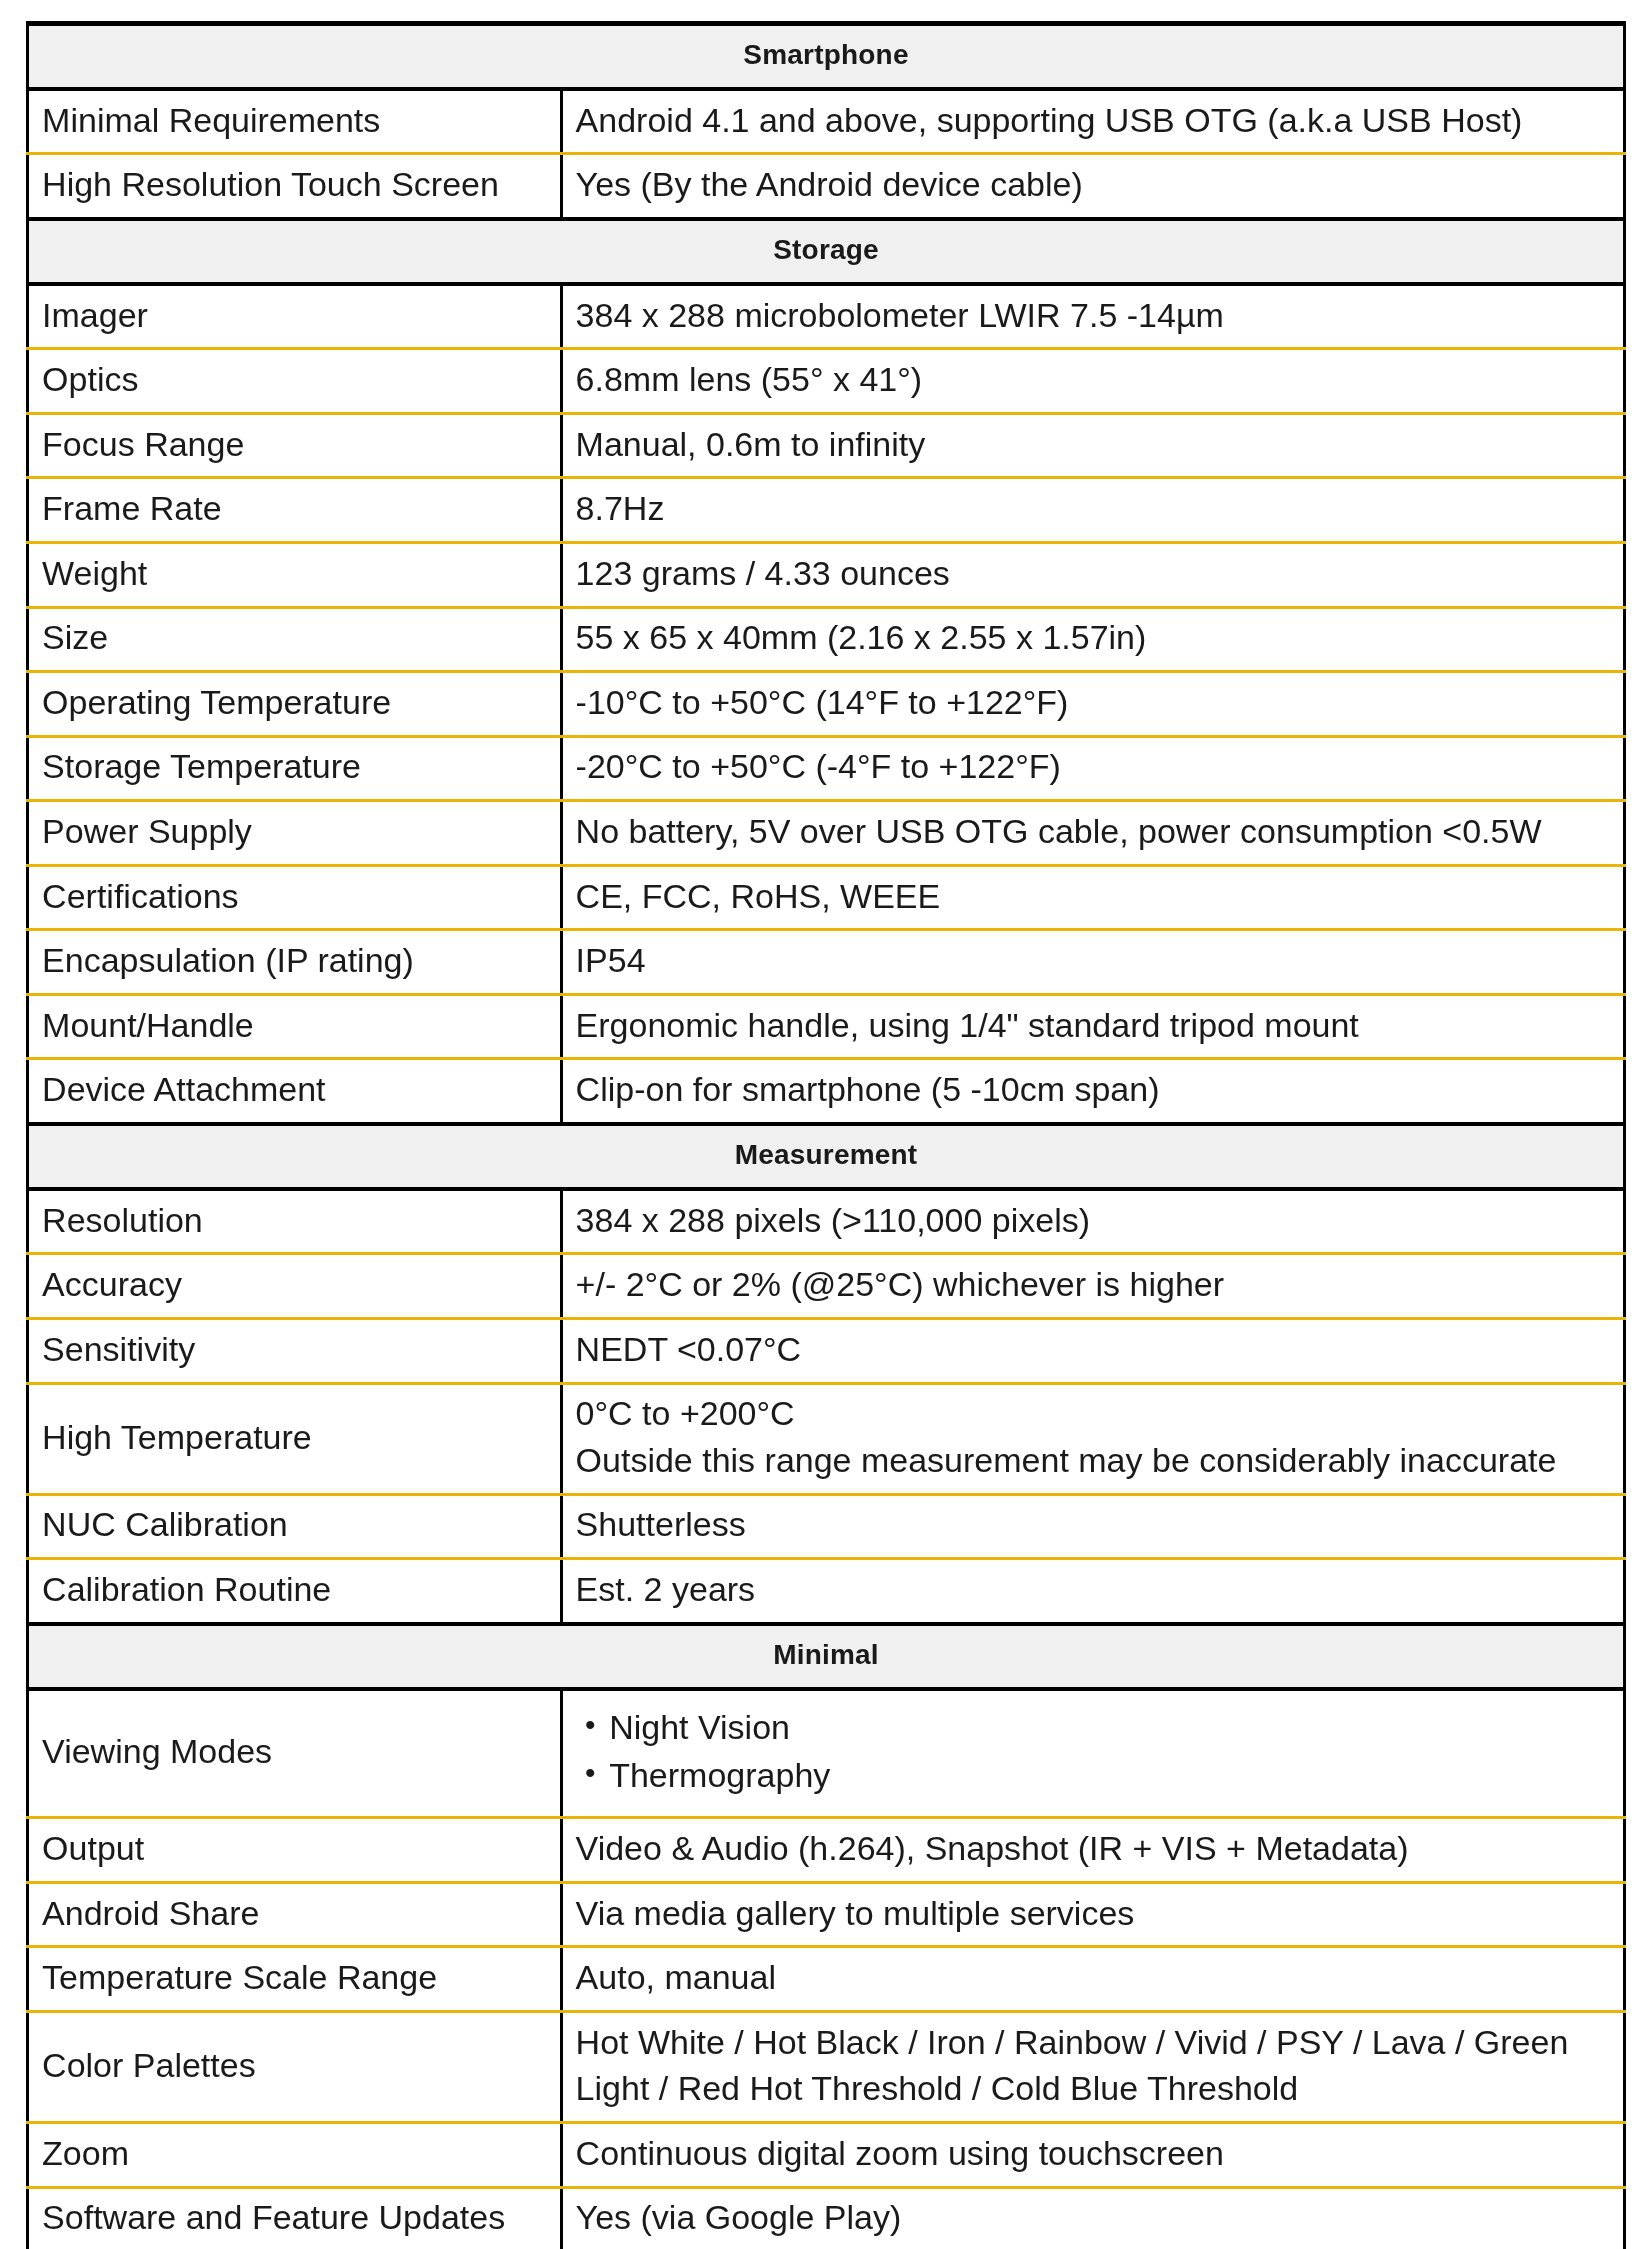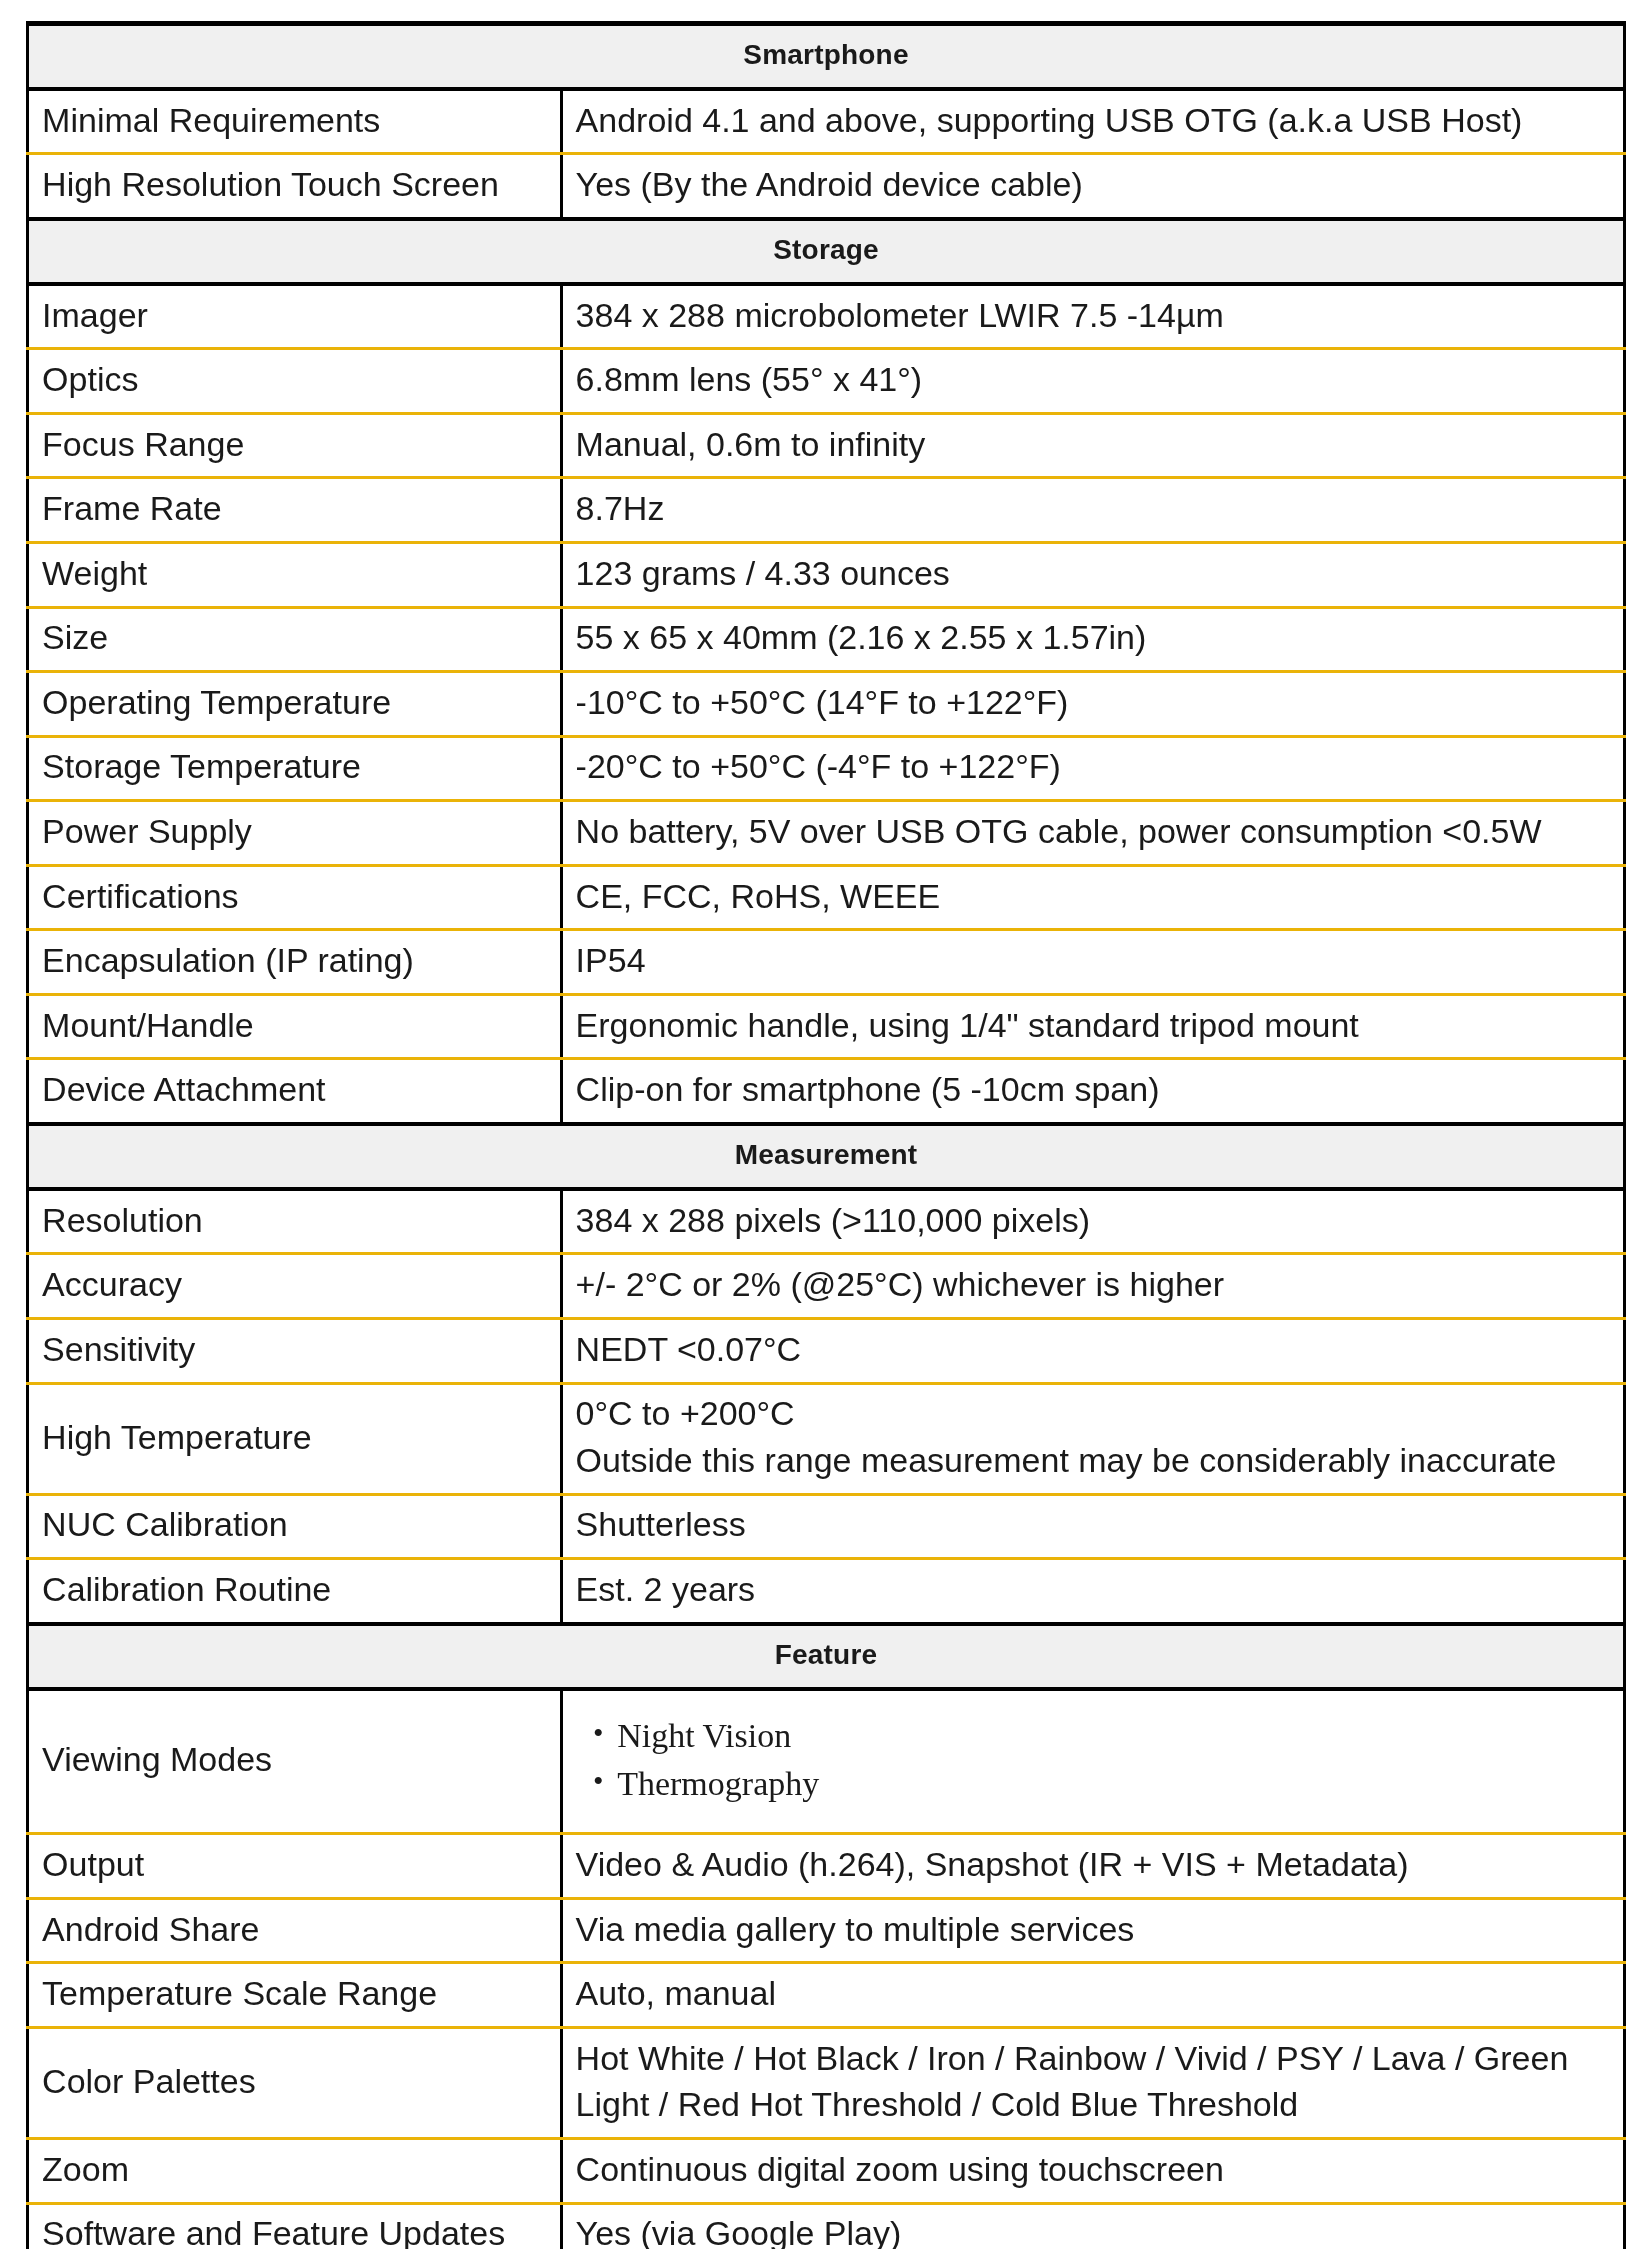--- a/index.html
+++ b/index.html
@@ -70,23 +70,22 @@
 
   .value-lines > span {
     display: block;
   }
   .value-lines > span + span {
     margin-top: 6.8px;
   }
 
   ul.mode-list {
     list-style: none;
-    margin: 16px;
+    margin: 8px;
     padding: 0;
-    font-family: Liberation Serif, serif;
   }
   ul.mode-list li {
     position: relative;
     padding-left: 25.6px;
   }
   ul.mode-list li + li {
     margin-top: 8.3px;
   }
   ul.mode-list li::before {
     content: "\2022";
@@ -199,21 +198,21 @@
         </tr>
         <tr class="spec-row">
           <td class="cell-label">NUC Calibration</td>
           <td class="cell-value">Shutterless</td>
         </tr>
         <tr class="spec-row">
           <td class="cell-label">Calibration Routine</td>
           <td class="cell-value">Est. 2 years</td>
         </tr>
         <tr class="section-row">
-          <th colspan="2">Feature</th>
+          <th colspan="2">Minimal</th>
         </tr>
         <tr class="spec-row">
           <td class="cell-label">Viewing Modes</td>
           <td class="cell-value">
             <ul class="mode-list">
               <li>Night Vision</li>
               <li>Thermography</li>
             </ul>
           </td>
         </tr>

